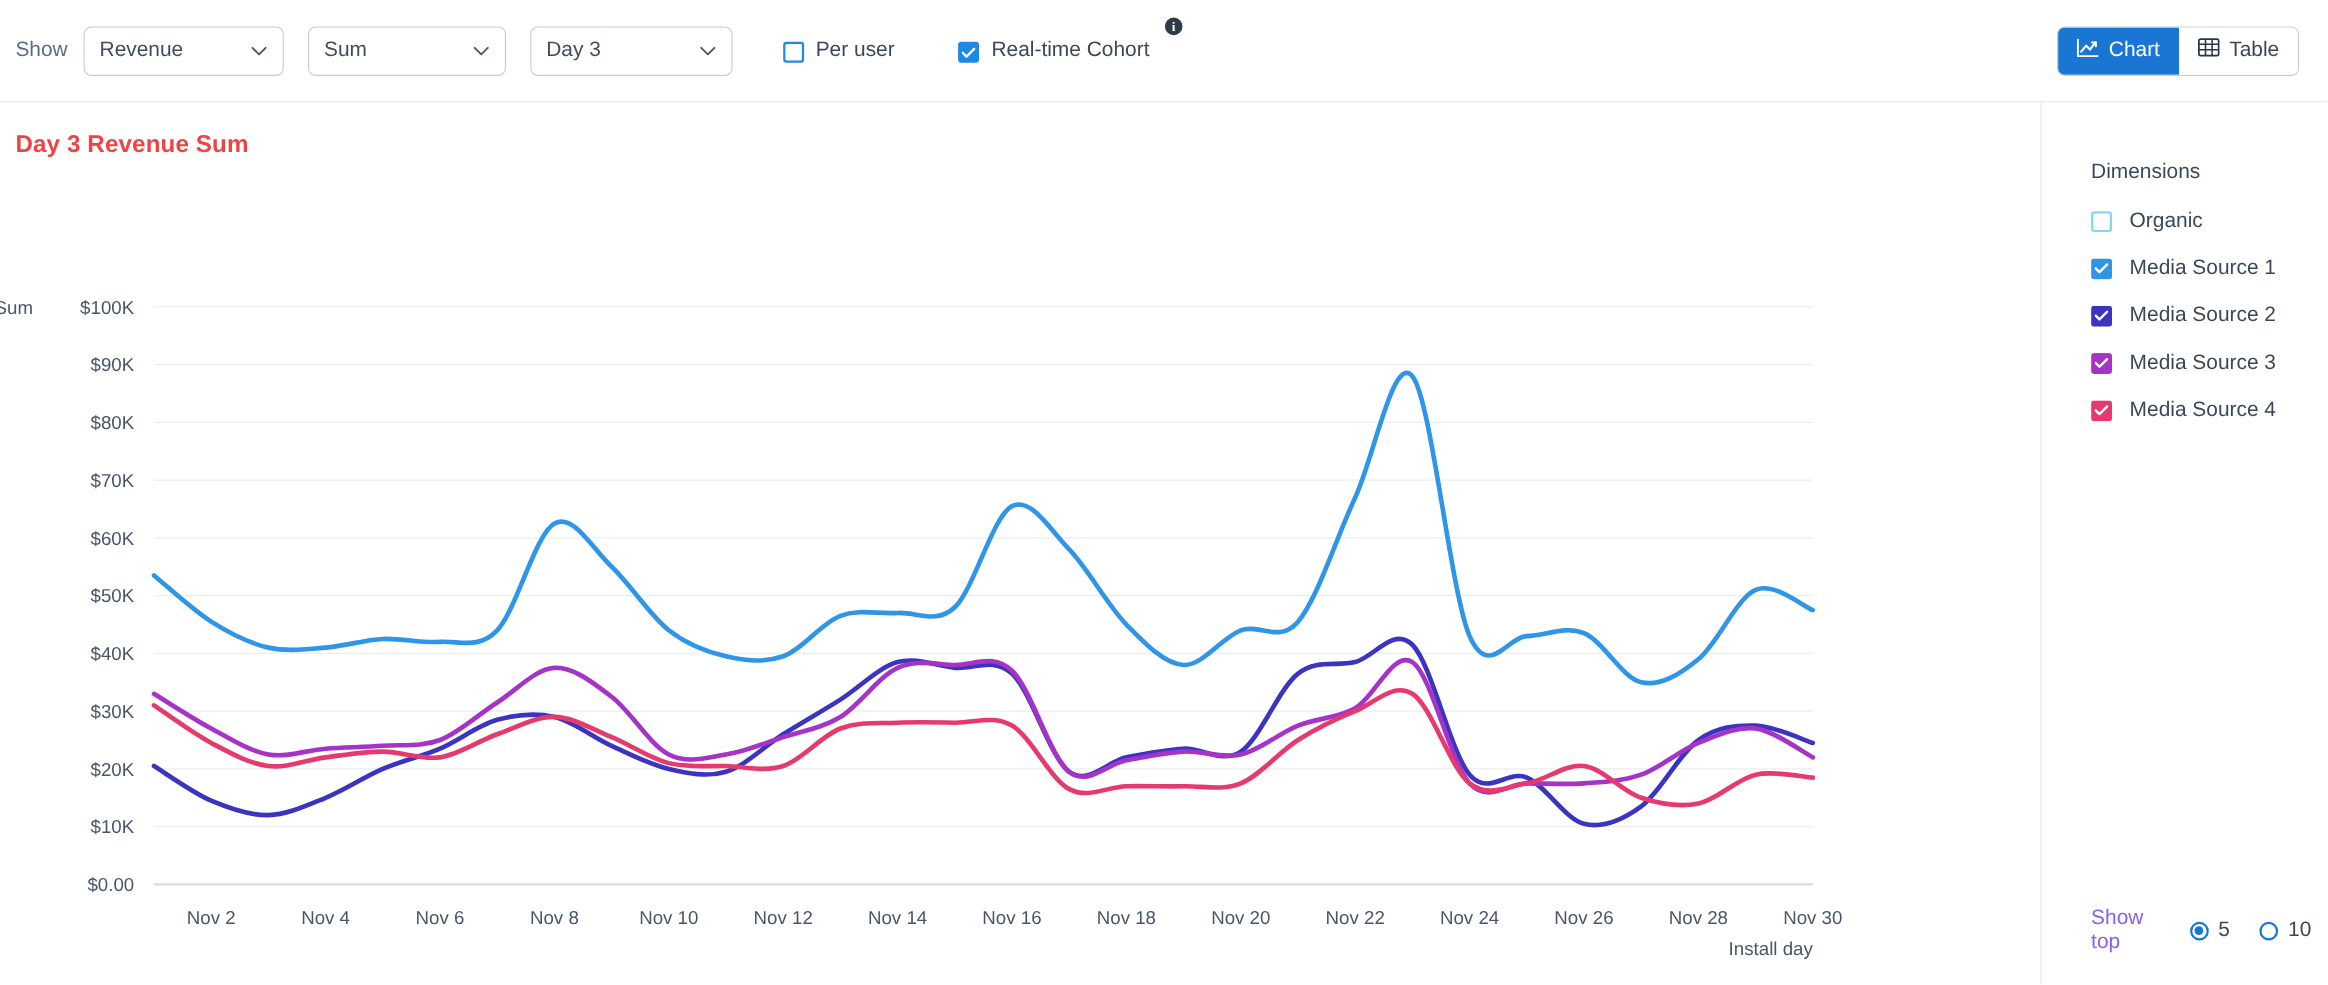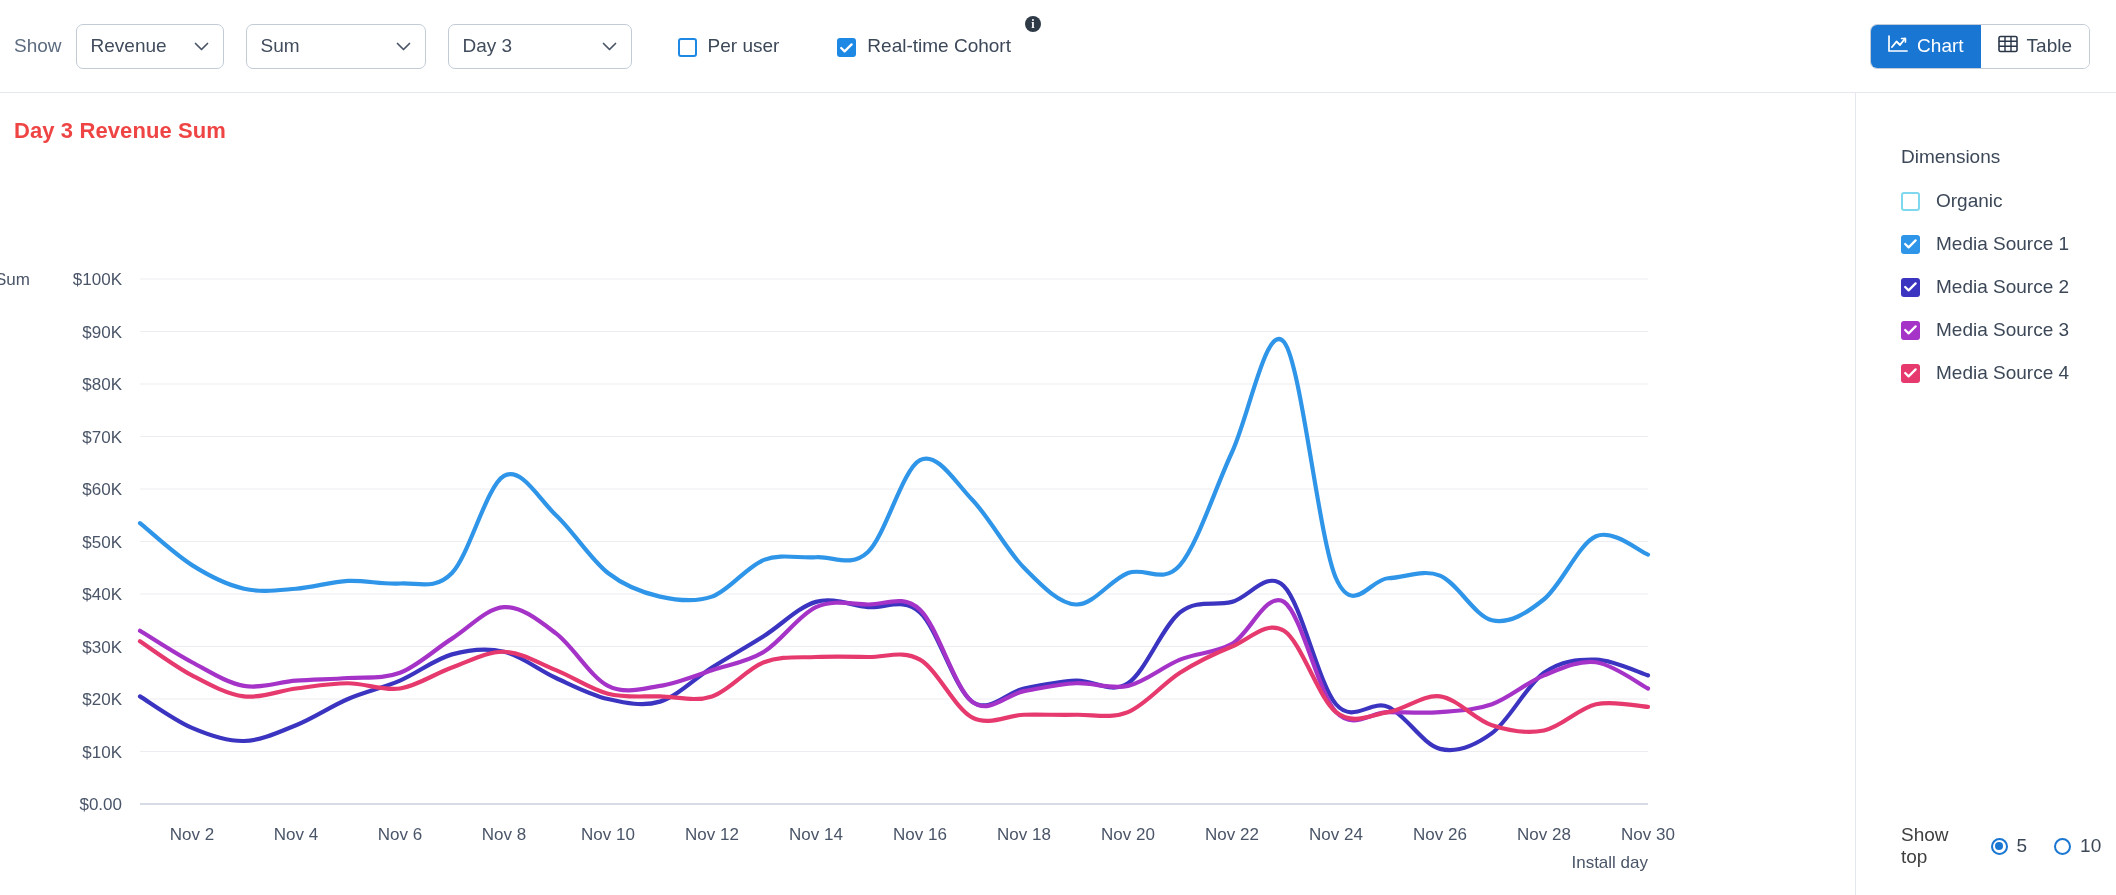--- a/index.html
+++ b/index.html
@@ -36,21 +36,21 @@
     cursor: pointer;
     min-width: 90px;
   }
   .select .sel-text {
     font-size: 19px; color: #414c5c; white-space: nowrap;
     flex: 1;
   }
   .select .chev {
     margin-left: 22px; color: #4a5568; display: flex; align-items: center;
   }
-  .sel-w1 { width: 148px; }
+  .sel-w1 { width: 182px; }
   .sel-w2 { width: 180px; }
   .sel-w3 { width: 184px; }
 
   .chk-group { display: flex; align-items: flex-end; gap: 11px; margin-right: 34px; padding-left: 24px; }
   .chk-box {
     width: 19px; height: 19px; border-radius: 3px;
     border: 2px solid #1e88e5; background: #fff;
     display: flex; align-items: center; justify-content: center;
     cursor: pointer; flex: none;
   }
@@ -139,21 +139,21 @@
   }
   .dim-cb.checked { border-color: transparent; }
   .dim-cb .tick { display: none; }
   .dim-cb.checked .tick { display: block; }
   .dim-name { font-size: 19px; color: #3c4858; white-space: nowrap; }
 
   .showtop {
     position: absolute; left: 45px; bottom: 27px;
     display: flex; align-items: center; gap: 0;
   }
-  .showtop-label { font-size: 19px; color: #404040; margin-right: 42px; }
+  .showtop-label { font-size: 19px; color: #8b5cf6; margin-right: 42px; }
   .radio-item { display: flex; align-items: center; gap: 9px; margin-right: 27px; cursor: pointer; }
   .radio {
     width: 17px; height: 17px; border-radius: 50%;
     border: 2px solid #1976d2; background: #fff;
     display: flex; align-items: center; justify-content: center; flex: none;
   }
   .radio .dot { width: 8px; height: 8px; border-radius: 50%; background: #1976d2; display: none; }
   .radio.selected .dot { display: block; }
   .radio-text { font-size: 19px; color: #3c4858; }
 </style>

